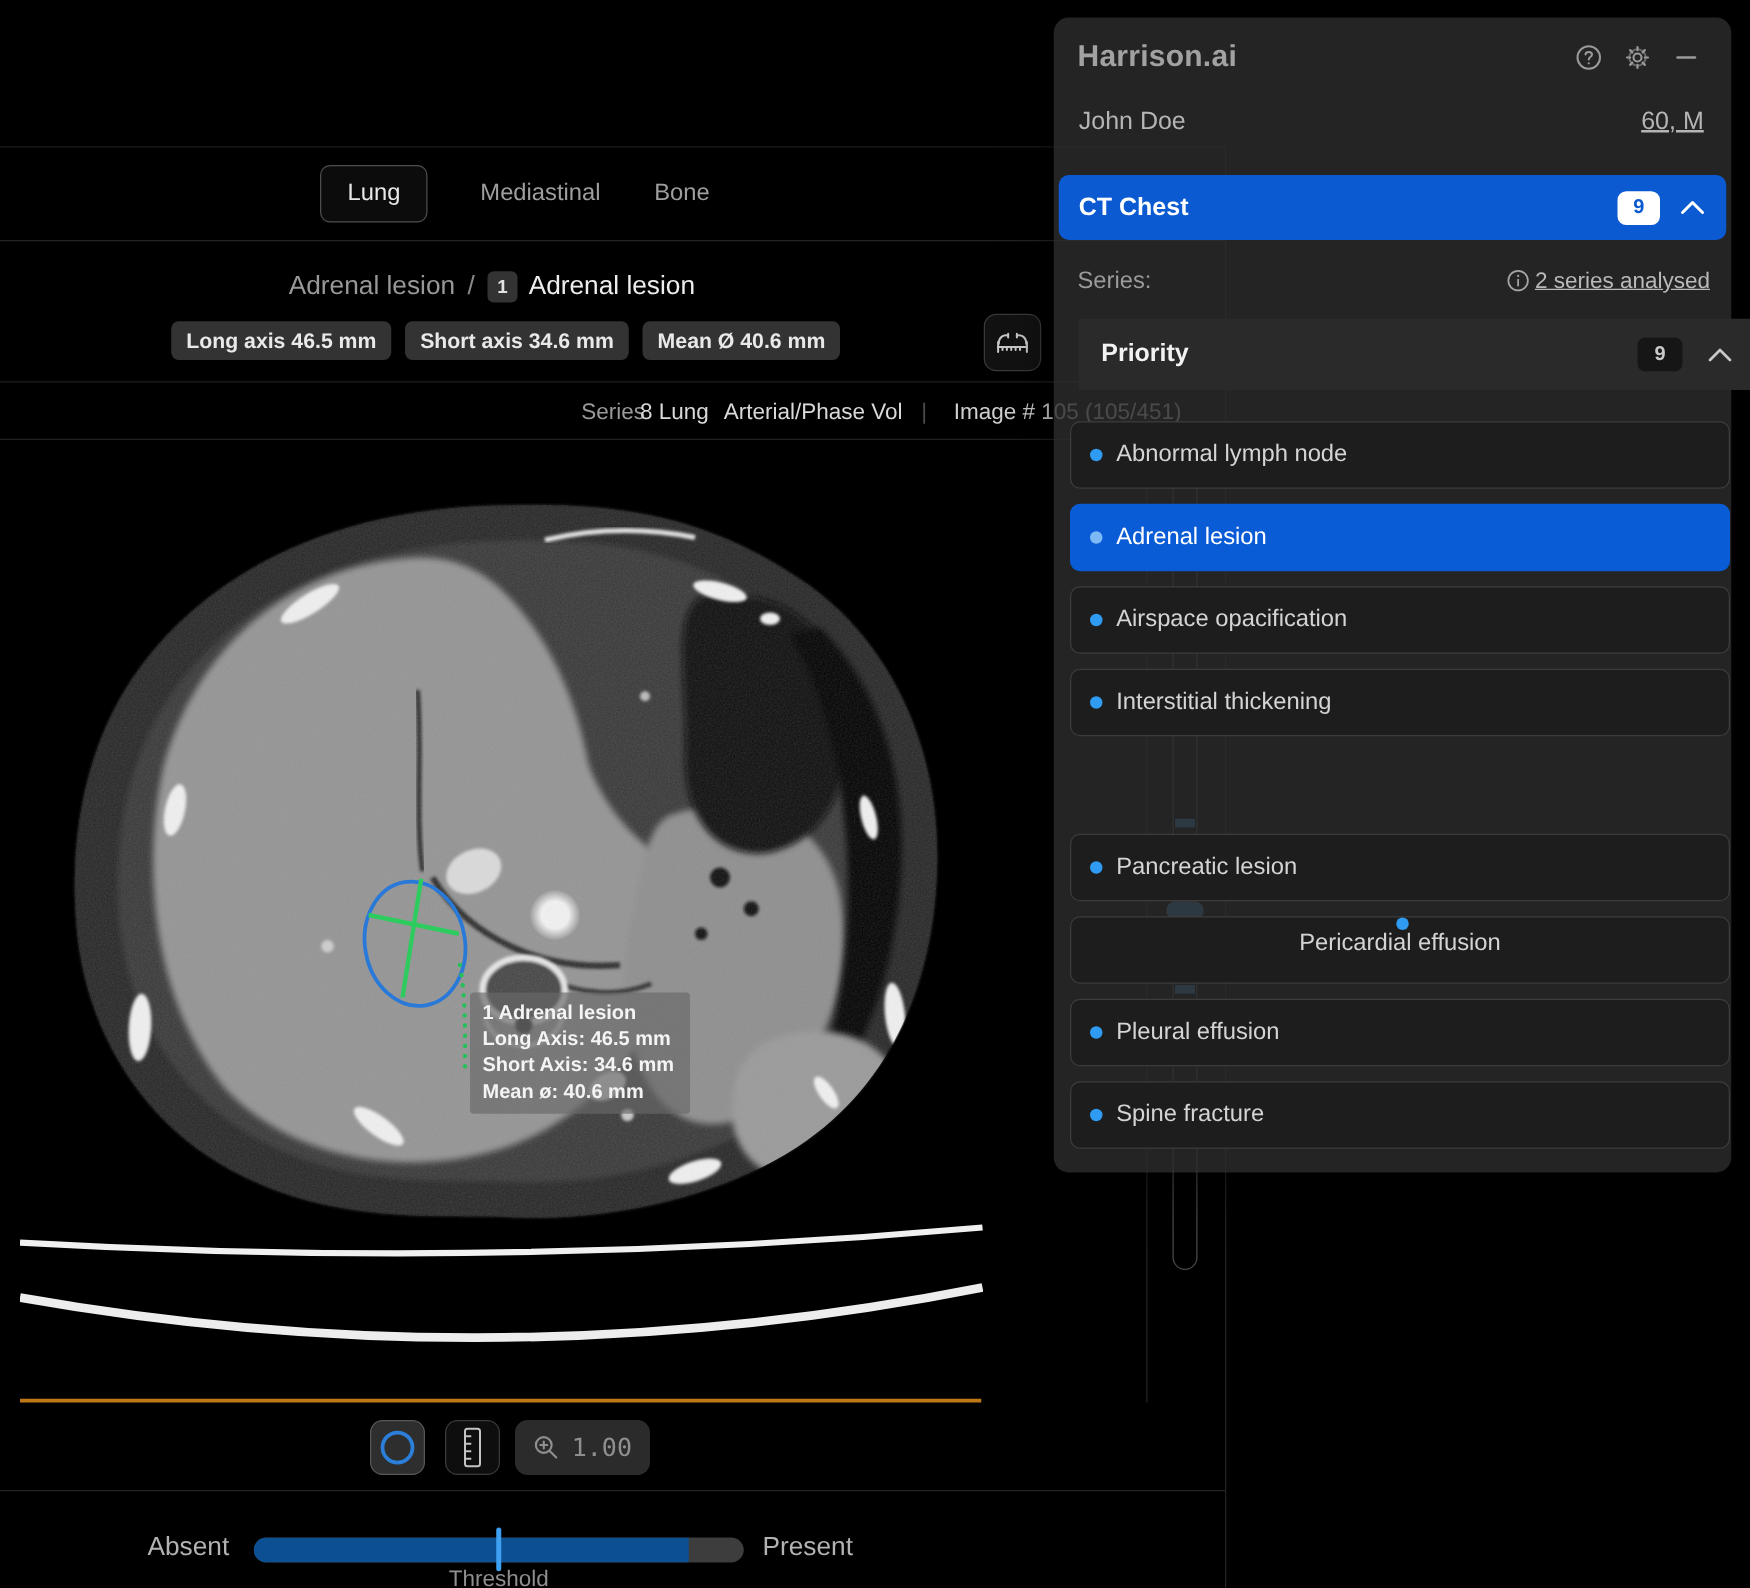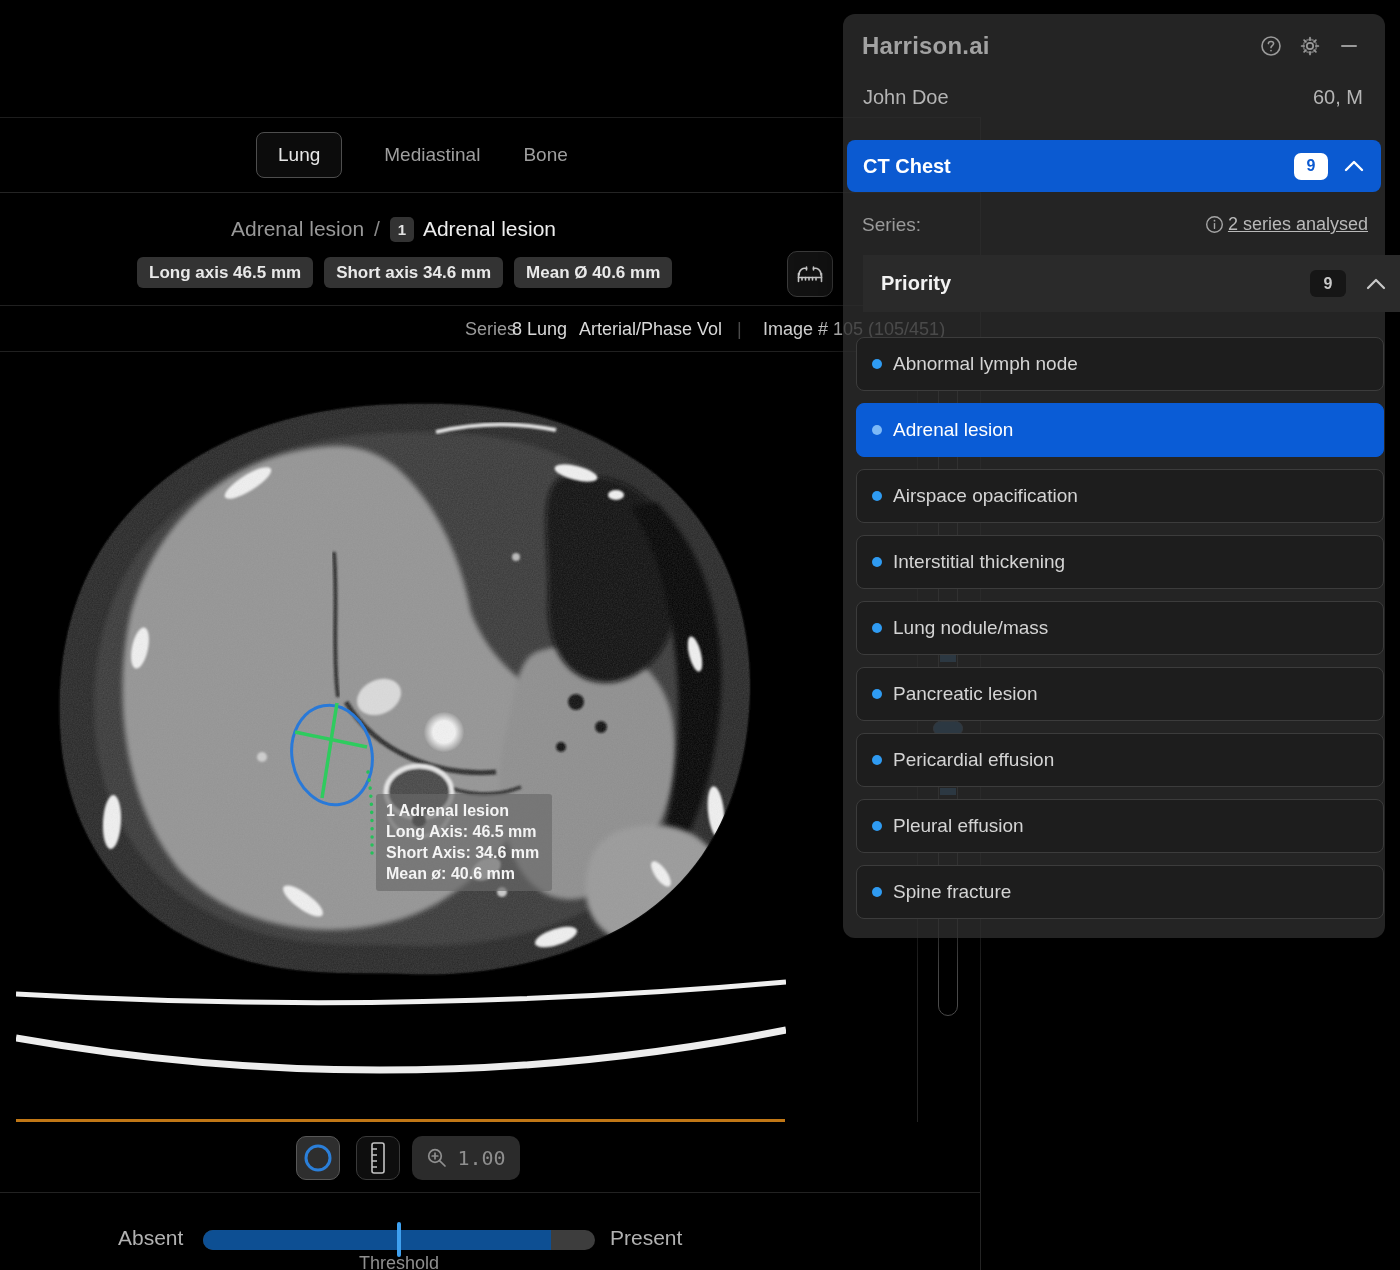--- a/index.html
+++ b/index.html
@@ -88,21 +88,21 @@
            background:rgba(44,44,44,0.82); border-radius:12px;
            box-shadow:0 10px 40px rgba(0,0,0,0.55); }
   .p-brand { position:absolute; left:19px; top:18px; color:#a2a2a2; font-size:24px;
              font-weight:600; letter-spacing:0.2px; }
   .p-hicon { position:absolute; top:21px; width:22px; height:22px; color:#9a9a9a;
              display:flex; align-items:center; justify-content:center; }
   .p-help { left:417px; } .p-gear { left:456px; } .p-min { left:495px; }
 
   .p-patient { position:absolute; left:0; top:72px; width:542px; height:28px; }
   .p-name { position:absolute; left:20px; color:#b5b5b5; font-size:20px; }
-  .p-demo { position:absolute; right:22px; color:#b5b5b5; font-size:20px; }
+  .p-demo { position:absolute; right:22px; color:#b5b5b5; font-size:20px;text-decoration:underline; }
 
   .p-study { position:absolute; left:4px; top:126px; width:534px; height:52px;
              background:#0b5ad1; border-radius:8px; display:flex; align-items:center; }
   .p-study-title { color:#fff; font-size:20px; font-weight:bold; margin-left:16px; }
   .p-study-badge { margin-left:auto; background:#fff; color:#0b5ad1; font-weight:bold;
                    font-size:16px; min-width:34px; height:27px; border-radius:7px;
                    display:flex; align-items:center; justify-content:center; }
   .p-study-chev { margin:0 17px 0 16px; display:flex; }
 
   .p-series { position:absolute; left:0; top:186px; width:542px; height:52px; }
@@ -389,29 +389,25 @@
     <span class="flabel">Adrenal lesion</span>
   </div>
   <div class="finding" style="top:455px;">
     <span class="dot"></span>
     <span class="flabel">Airspace opacification</span>
   </div>
   <div class="finding" style="top:521px;">
     <span class="dot"></span>
     <span class="flabel">Interstitial thickening</span>
   </div>
-  <div class="finding" style="top:587px;">
-    <span class="dot"></span>
-    <span class="flabel">Lung nodule/mass</span>
-  </div>
   <div class="finding" style="top:653px;">
     <span class="dot"></span>
     <span class="flabel">Pancreatic lesion</span>
   </div>
-  <div class="finding" style="top:719px;">
+  <div class="finding" style="top:719px;flex-direction:column;">
     <span class="dot"></span>
     <span class="flabel">Pericardial effusion</span>
   </div>
   <div class="finding" style="top:785px;">
     <span class="dot"></span>
     <span class="flabel">Pleural effusion</span>
   </div>
   <div class="finding" style="top:851px;">
     <span class="dot"></span>
     <span class="flabel">Spine fracture</span>

